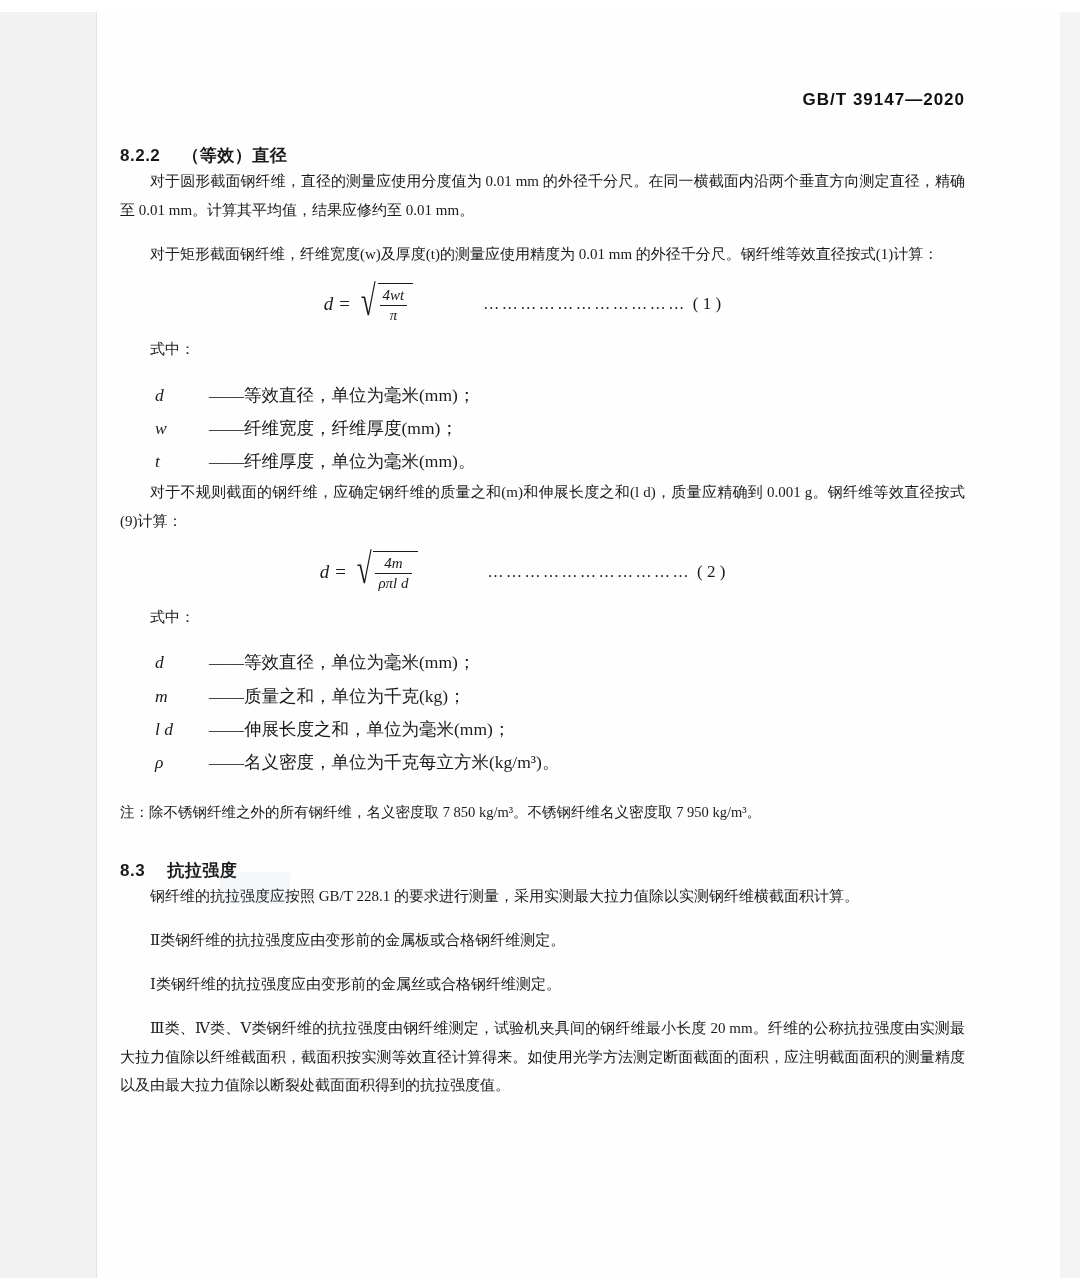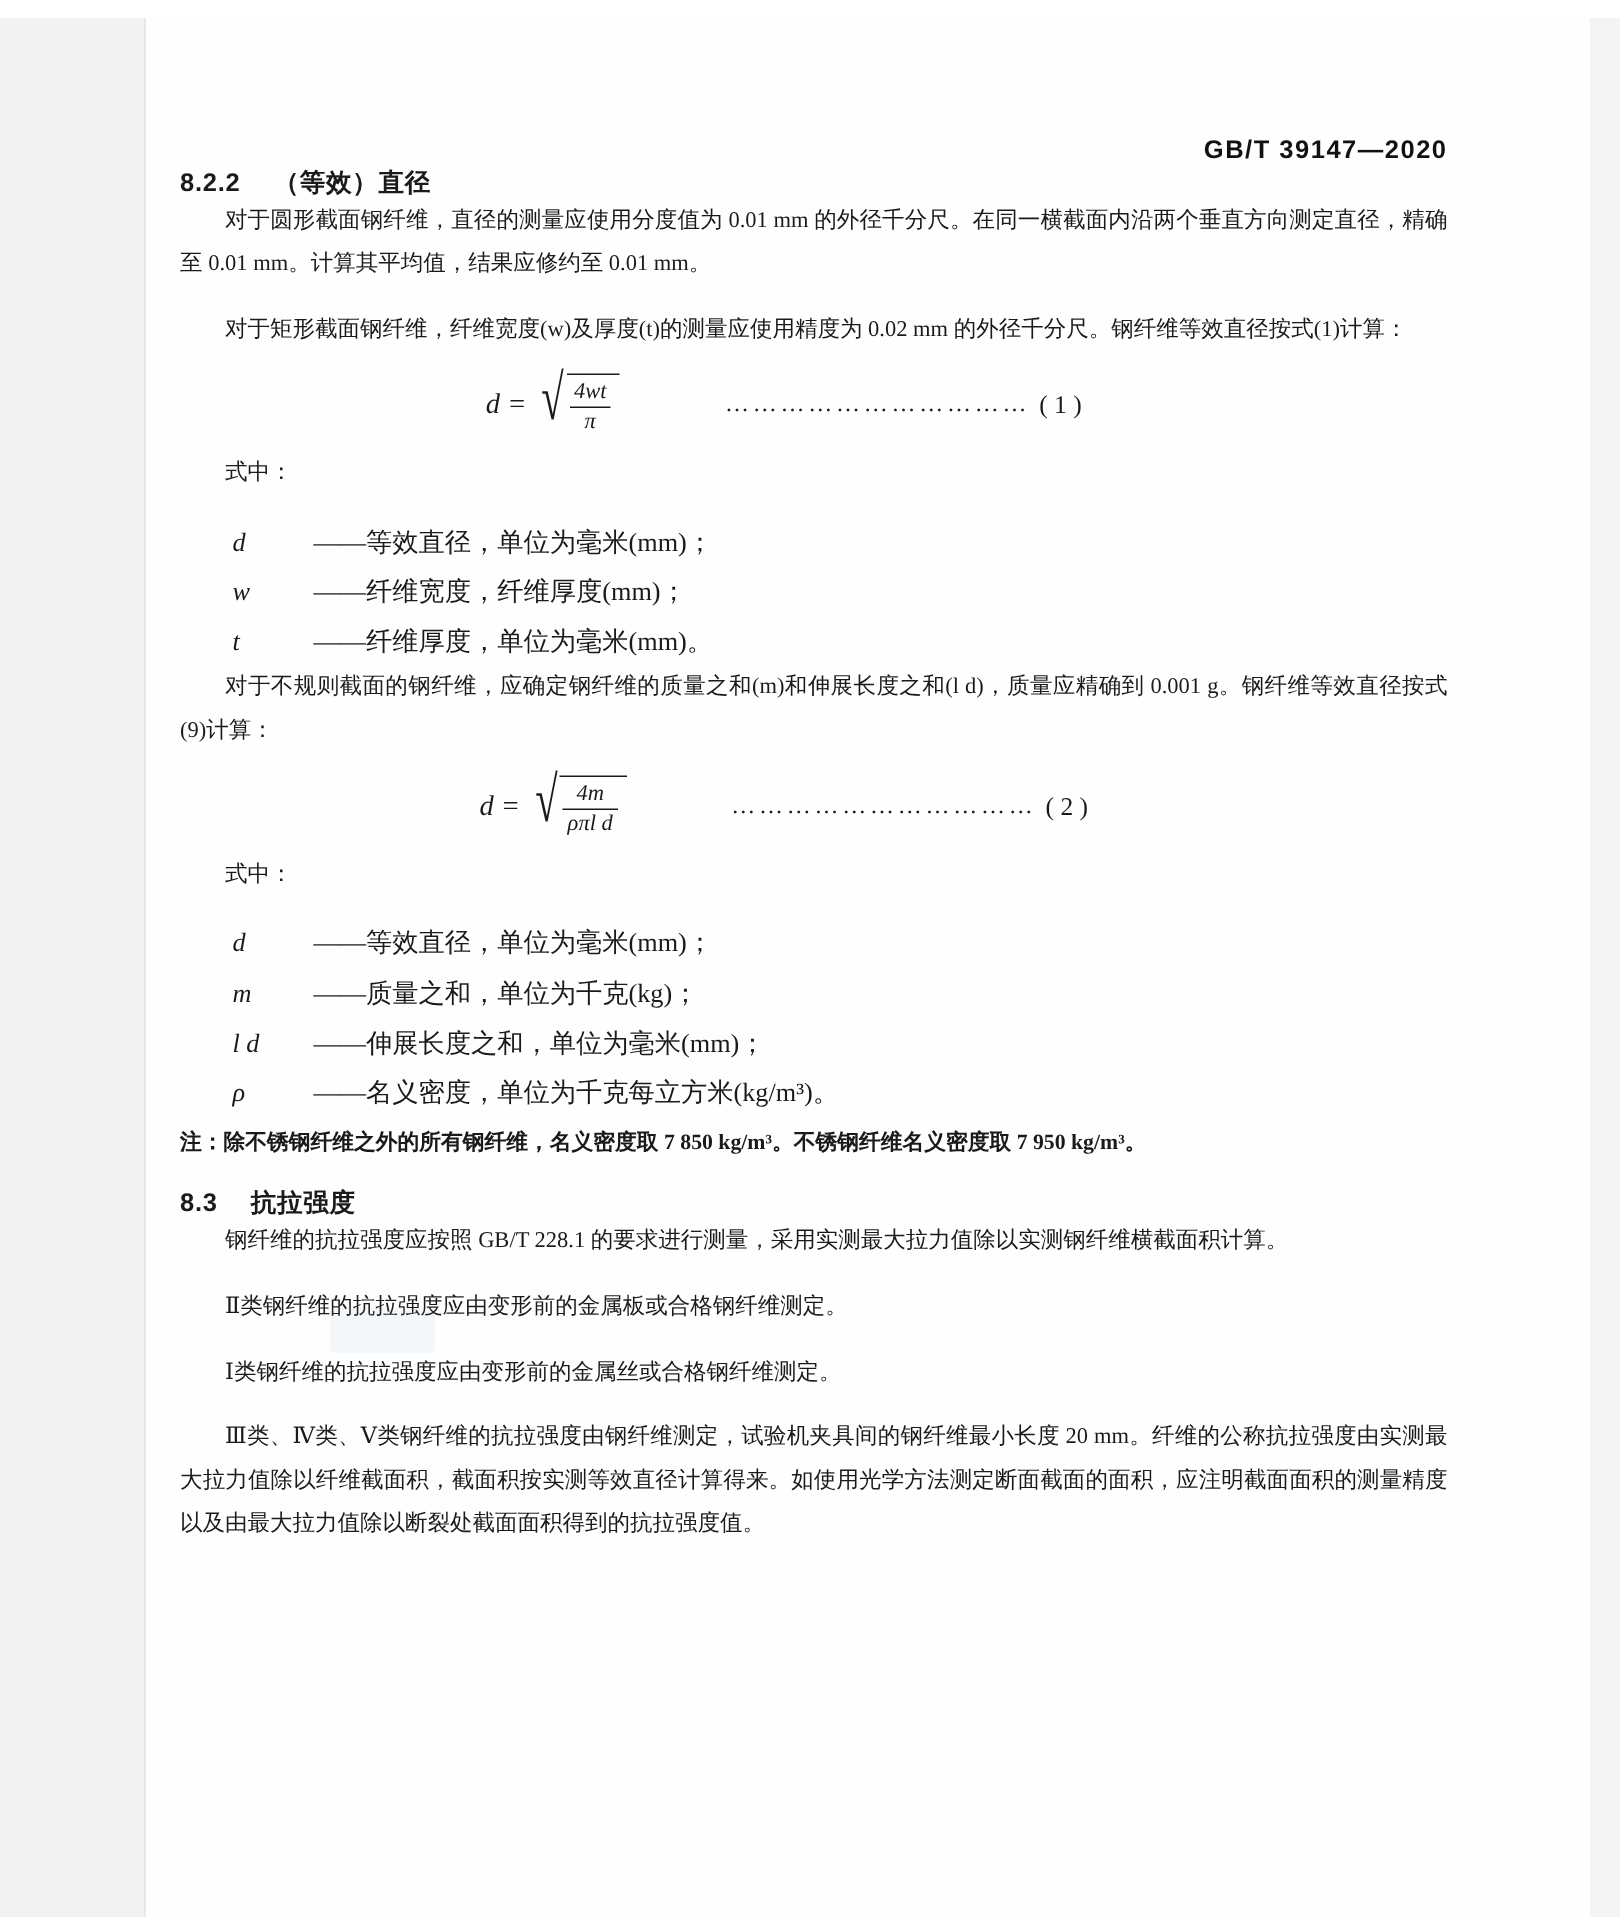--- a/index.html
+++ b/index.html
@@ -49,37 +49,37 @@
     padding-top: 78px;
     color: #111;
   }
   .header .std-no {
     font-weight: bold;
   }
   .sec-head {
     font-family: "Liberation Sans", "DejaVu Sans", sans-serif;
     font-weight: bold;
     font-size: 17px;
+    margin-top: 34px;
     letter-spacing: 0.5px;
   }
   .sec-head .num { margin-right: 22px; }
   .para {
     font-size: 15px;
     line-height: 1.92;
     text-align: justify;
     text-justify: inter-ideograph;
     margin-top: 0;
   }
   .indent { text-indent: 2em; }
   .note {
     font-size: 14.5px;
     line-height: 1.8;
-    margin-top: 4px;
+    margin-top: 20px;
     text-align: justify;
-    font-weight: bold;
   }
   .note b {
     font-family: "Liberation Sans", sans-serif;
     font-size: 14px;
   }
   .deflist {
     font-size: 17.5px;
     line-height: 1.9;
     margin: 0;
   }
@@ -169,21 +169,21 @@
 
     <div class="header">
       <span class="std-no">GB/T 39147—2020</span>
     </div>
 
     <div class="sec-head">
       <span class="num">8.2.2</span><span>（等效）直径</span>
     </div>
 
     <p class="para indent">对于圆形截面钢纤维，直径的测量应使用分度值为 0.01 mm 的外径千分尺。在同一横截面内沿两个垂直方向测定直径，精确至 0.01 mm。计算其平均值，结果应修约至 0.01 mm。</p>
-    <p class="para indent">对于矩形截面钢纤维，纤维宽度(w)及厚度(t)的测量应使用精度为 0.02 mm 的外径千分尺。钢纤维等效直径按式(1)计算：</p>
+    <p class="para indent">对于矩形截面钢纤维，纤维宽度(w)及厚度(t)的测量应使用精度为 0.01 mm 的外径千分尺。钢纤维等效直径按式(1)计算：</p>
 
     <div class="eqrow">
       <span class="eq">
         <span>d =</span>
         <span class="sqrt">
           <span class="sqrt-sign">√</span>
           <span class="sqrt-body">
             <span class="frac">
               <span class="num-part">4wt</span>
               <span class="den-part">π</span>

